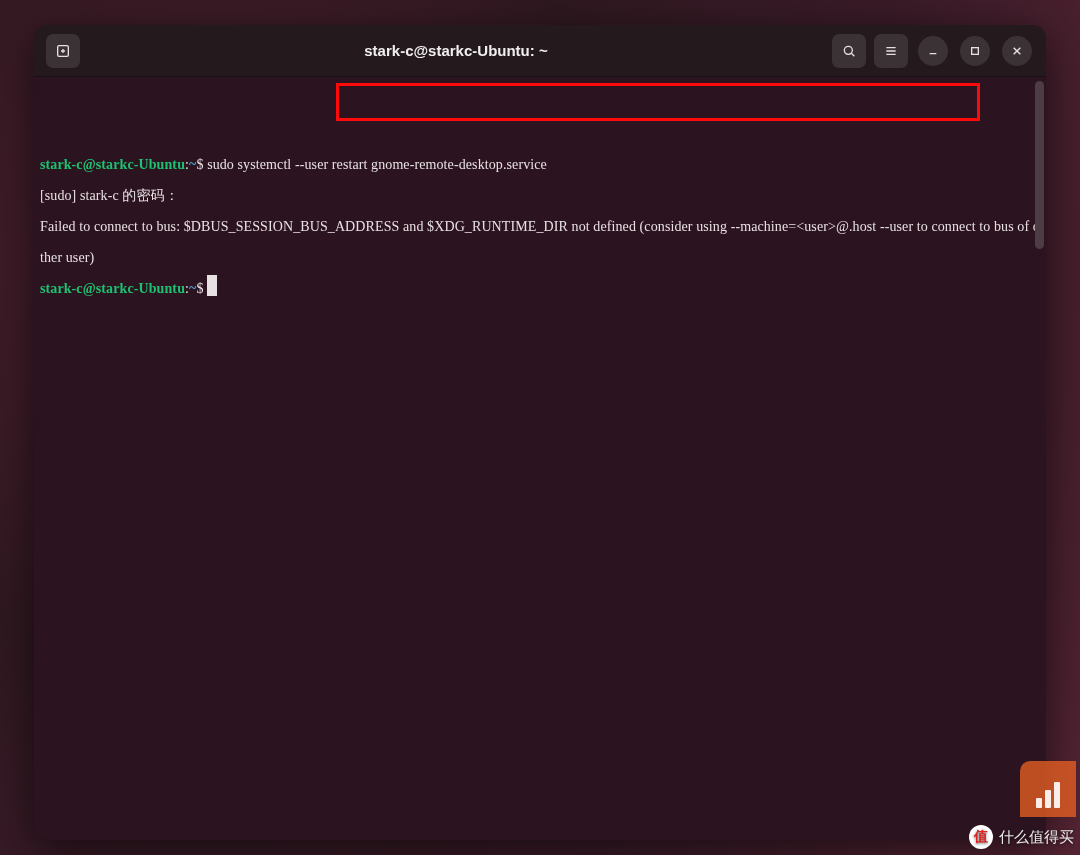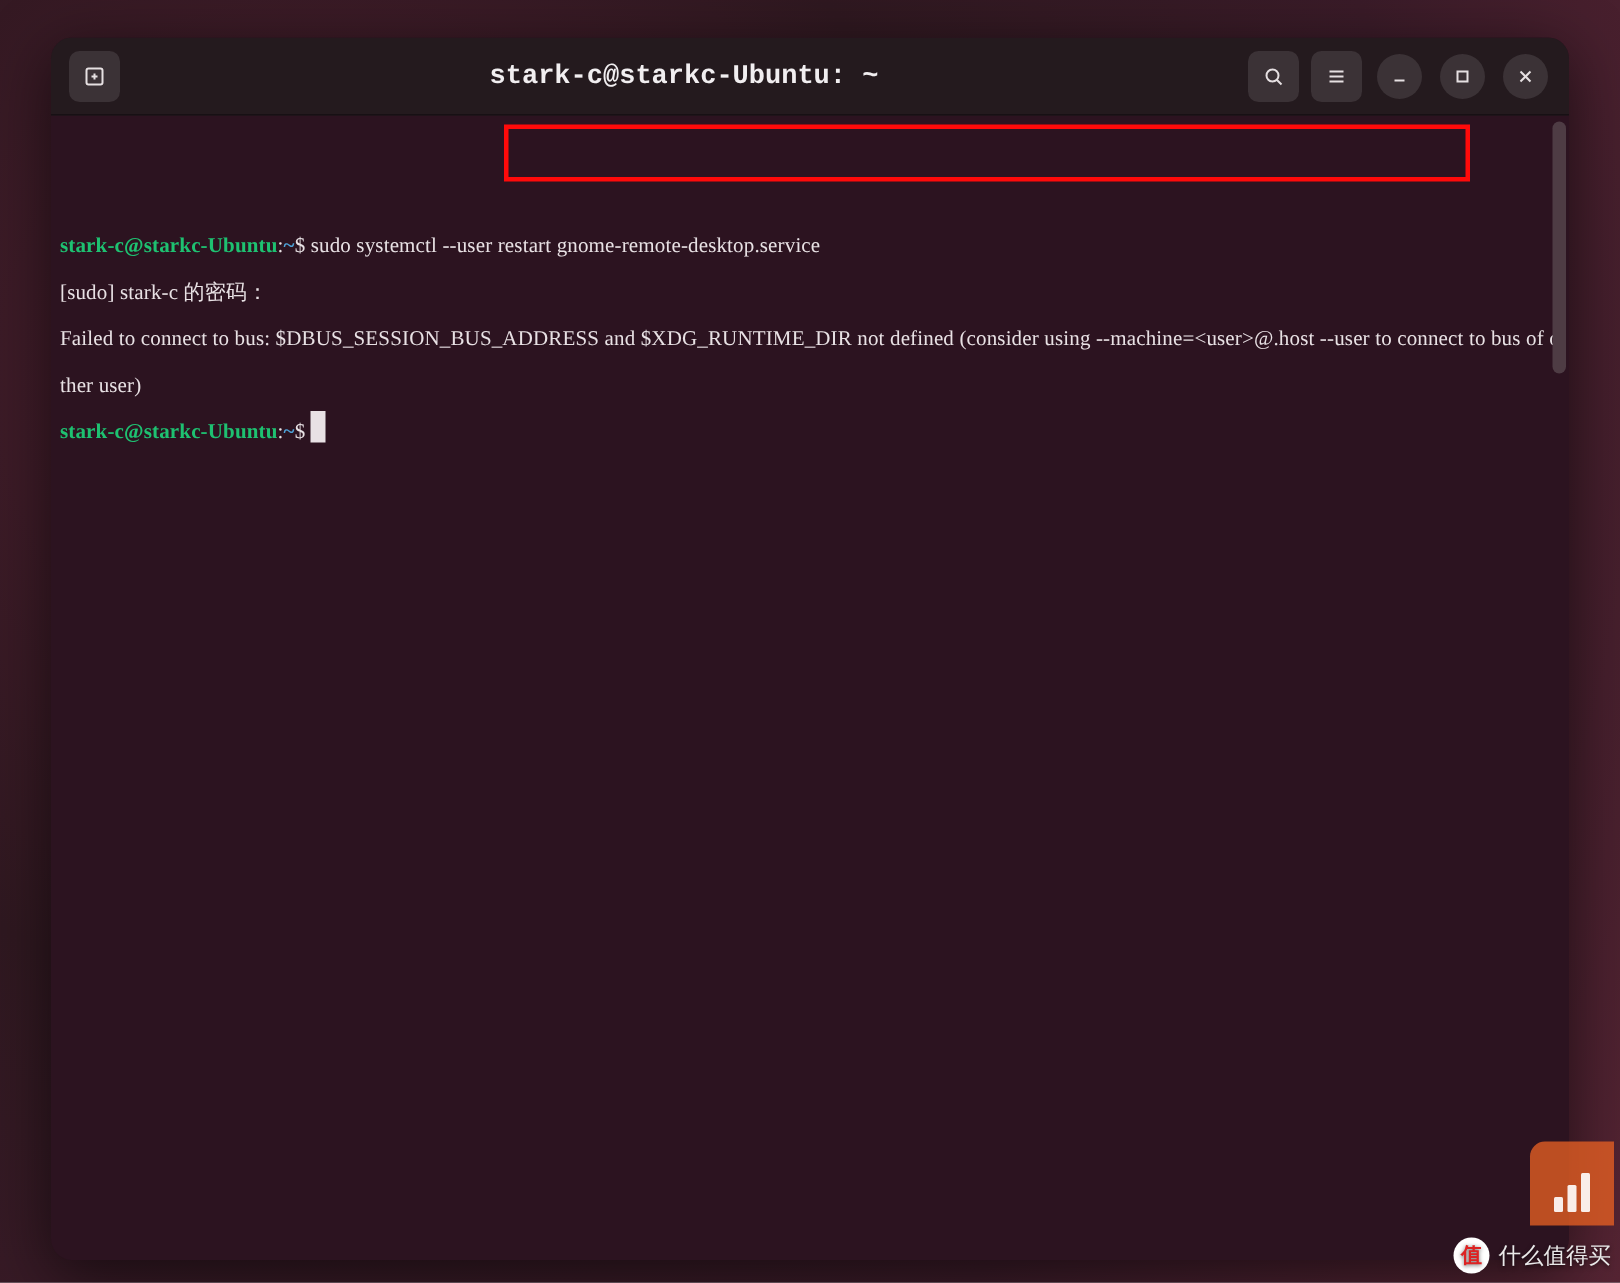--- a/index.html
+++ b/index.html
@@ -33,22 +33,22 @@
     color: #e6e0e2;
     margin: 0 4px;
     cursor: pointer;
   }
   .tb-btn.round { border-radius: 50%; width: 30px; height: 30px; background: #3b3236; margin: 0 6px; }
   .tb-btn.plain { background: #3b3236; }
   .tb-btn svg { width: 16px; height: 16px; stroke: currentColor; fill: none; stroke-width: 2; }
   .title {
     flex: 1;
     text-align: center;
-    font-family: Liberation Mono, monospace;
-    font-size: 18px;
+    font-family: Liberation Sans, sans-serif;
+    font-size: 15px;
     font-weight: 600;
     color: #f1eef0;
   }
   .term {
     flex: 1;
     padding: 10px 6px 6px 6px;
     position: relative;
     font-size: 14px;
     line-height: 31px;
     color: #e8e1e4;

